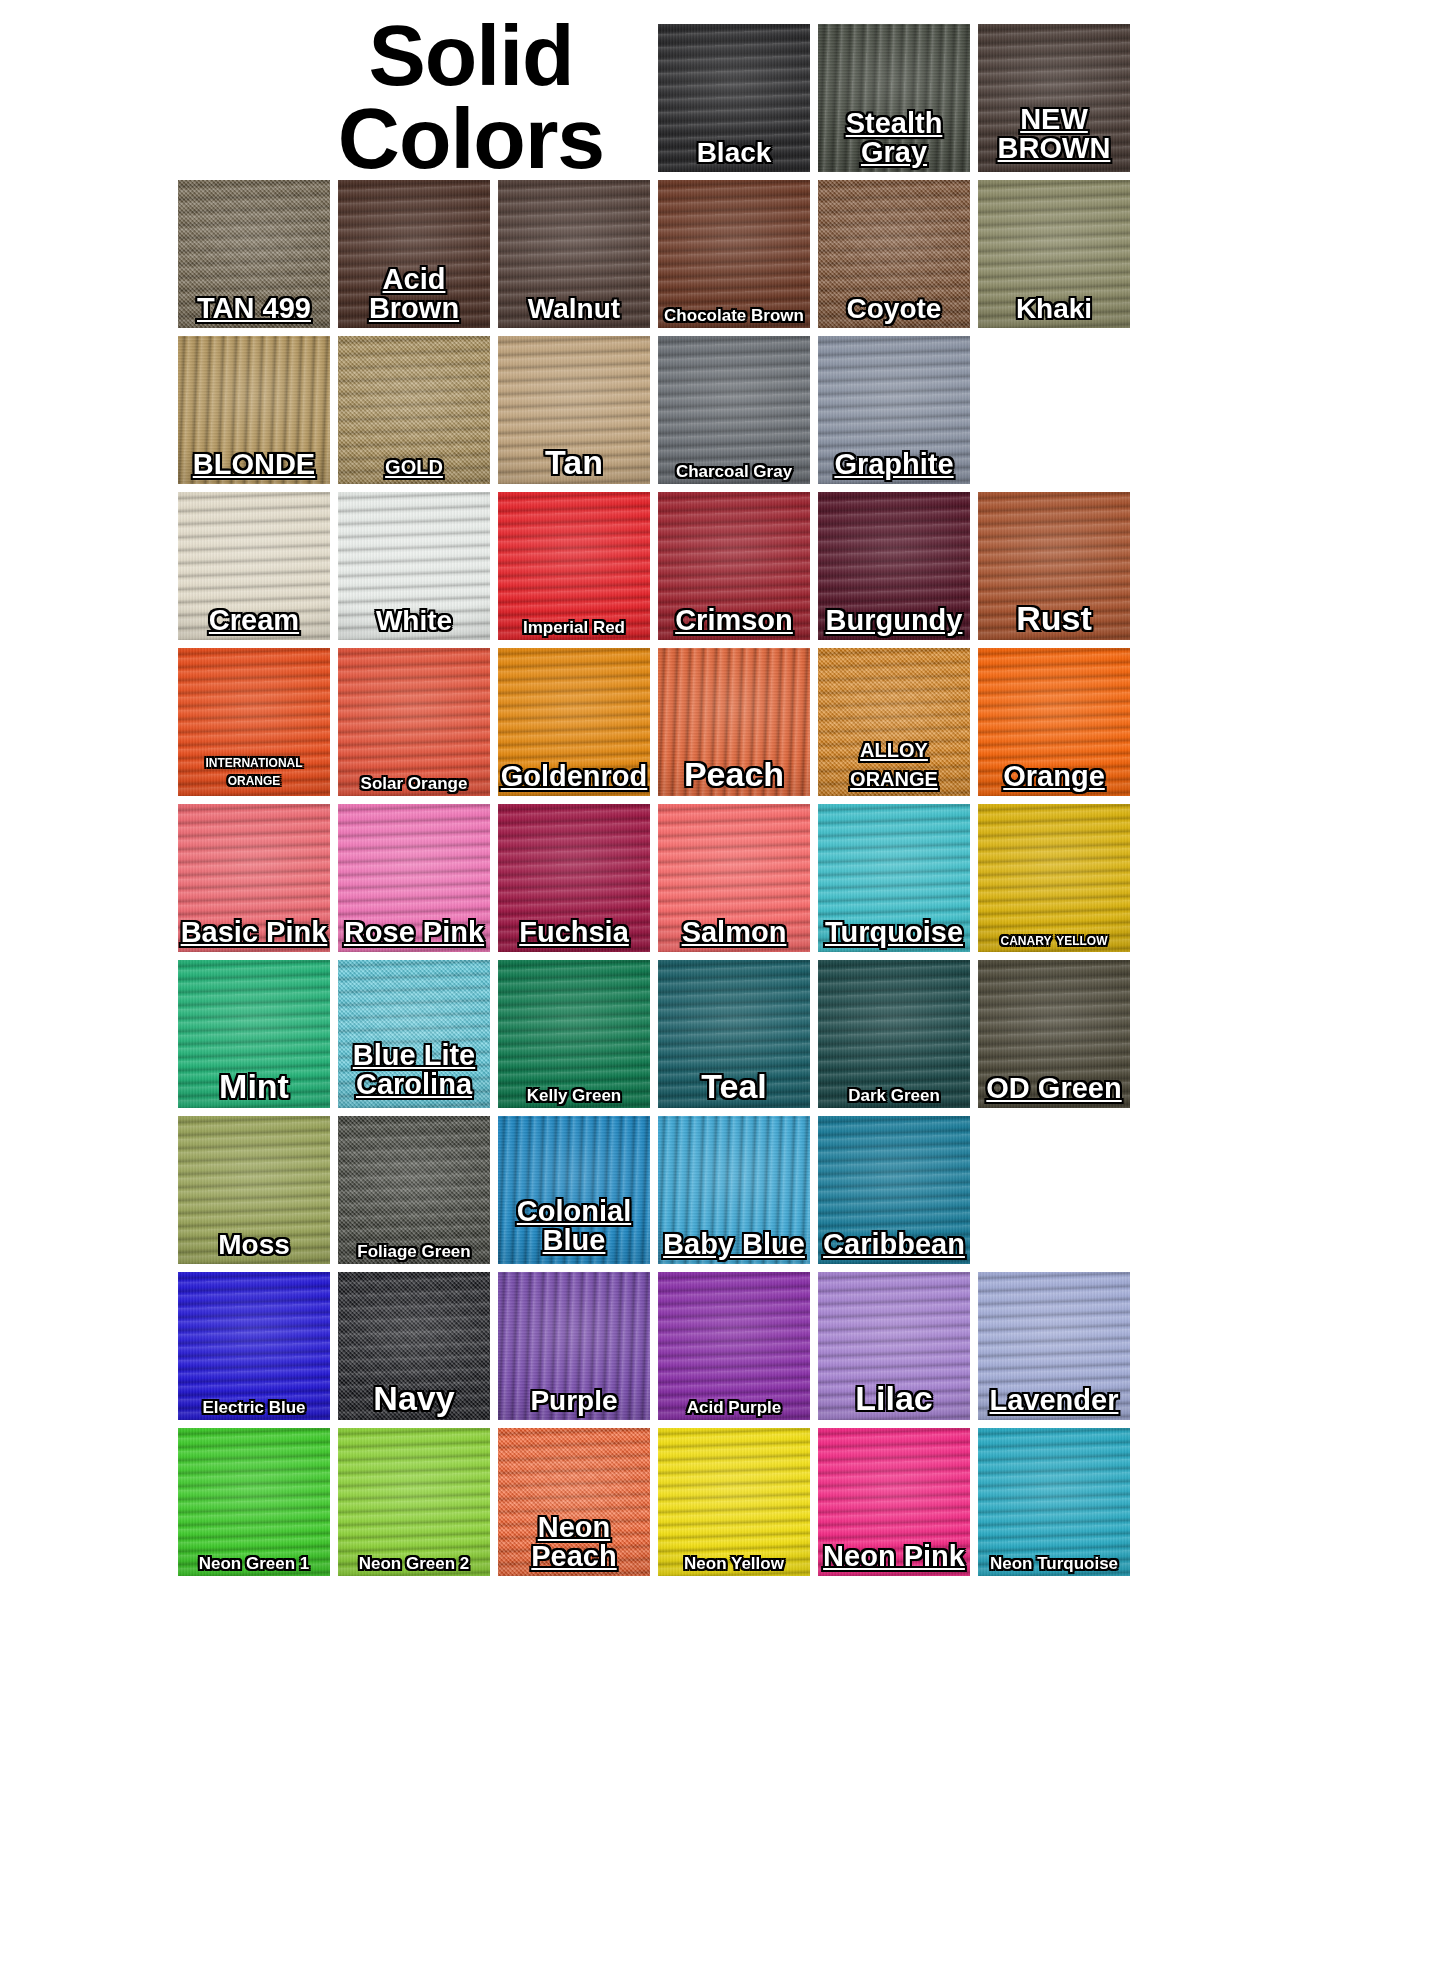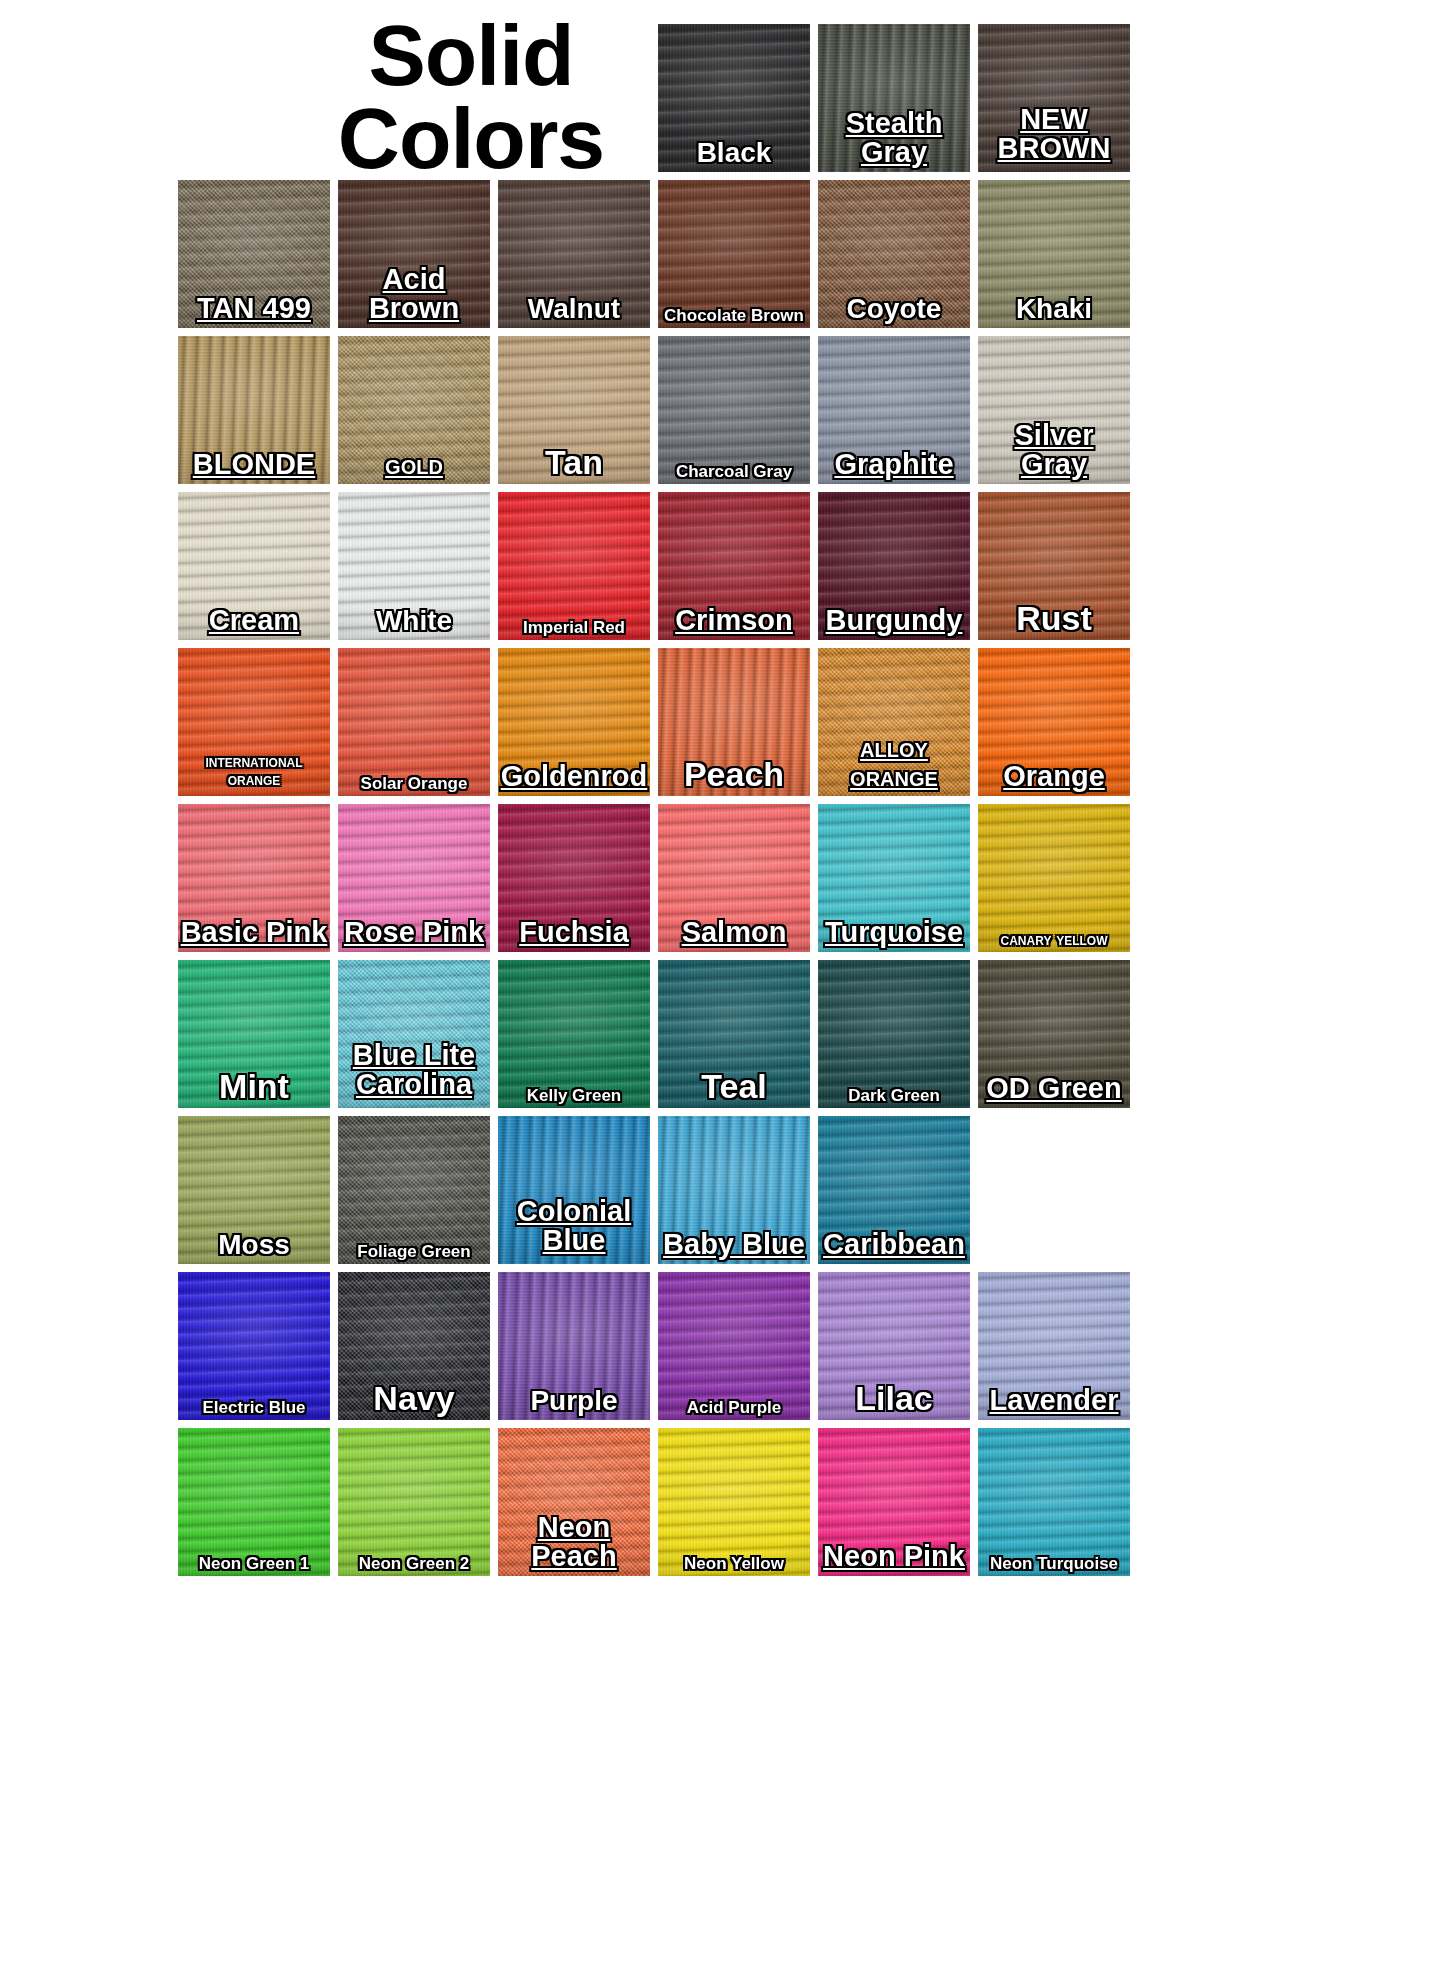--- a/index.html
+++ b/index.html
@@ -288,28 +288,20 @@
           <div class="label sz-sm">Charcoal Gray</div>
         </div>
         <div class="cell">
           <div class="swatch" style="background: rgb(138, 147, 164);">
             <div class="tex-h"></div>
             <div class="tex-weave"></div>
             <div class="tex-shade"></div>
           </div>
           <div class="label sz-md">Graphite</div>
         </div>
-        <div class="cell">
-          <div class="swatch" style="background: rgb(207, 202, 189);">
-            <div class="tex-h"></div>
-            <div class="tex-weave"></div>
-            <div class="tex-shade"></div>
-          </div>
-          <div class="label sz-md">Silver Gray</div>
-        </div>
       </div>
       <div class="grid-row">
         <div class="cell">
           <div class="swatch" style="background: rgb(228, 221, 203);">
             <div class="tex-h"></div>
             <div class="tex-weave"></div>
             <div class="tex-shade"></div>
           </div>
           <div class="label sz-md">Cream</div>
         </div>

